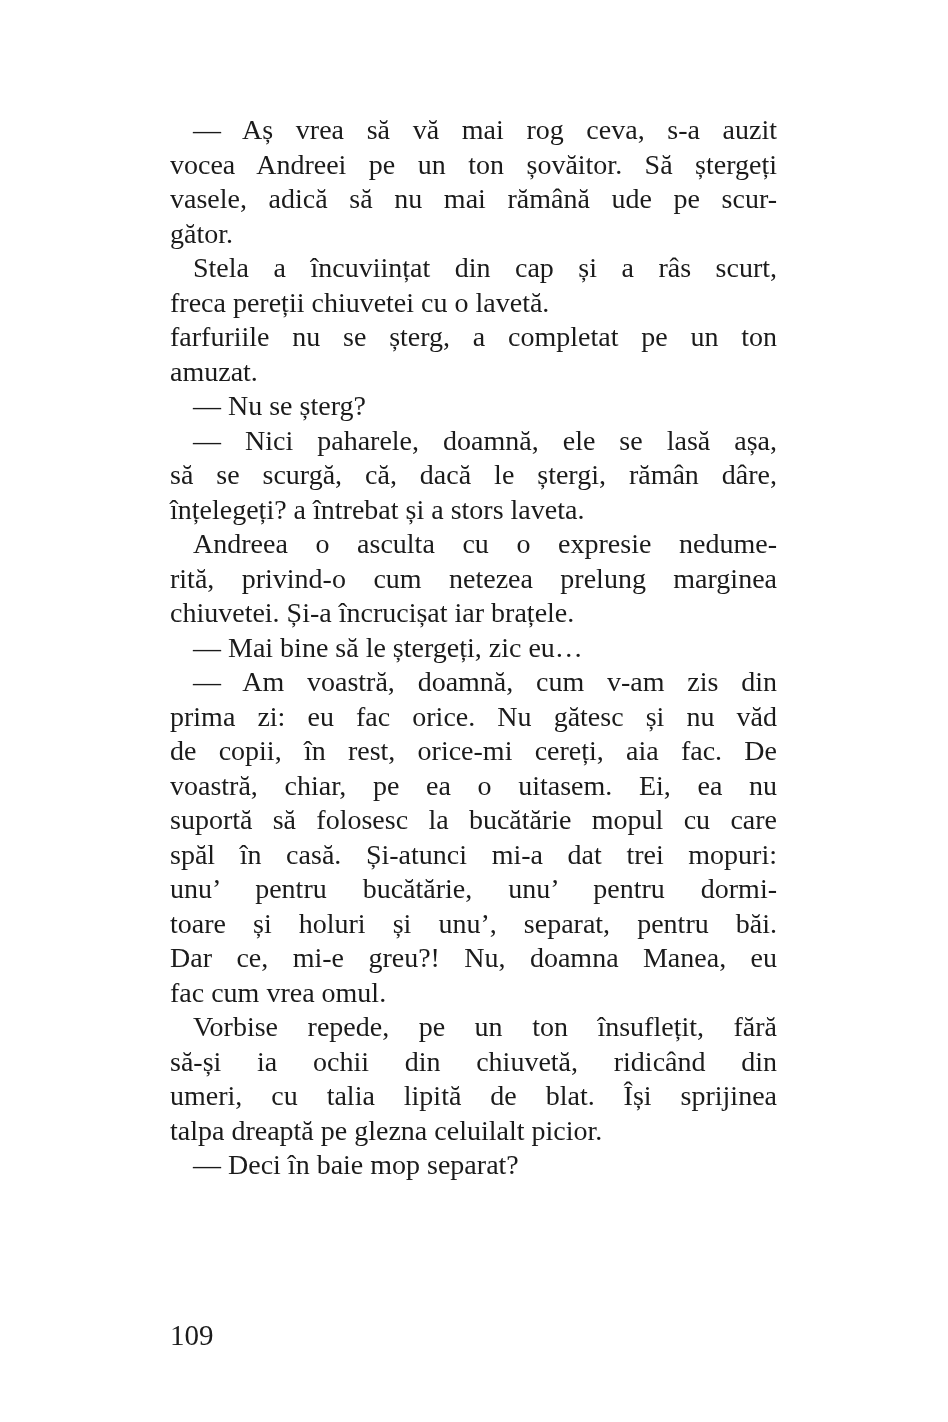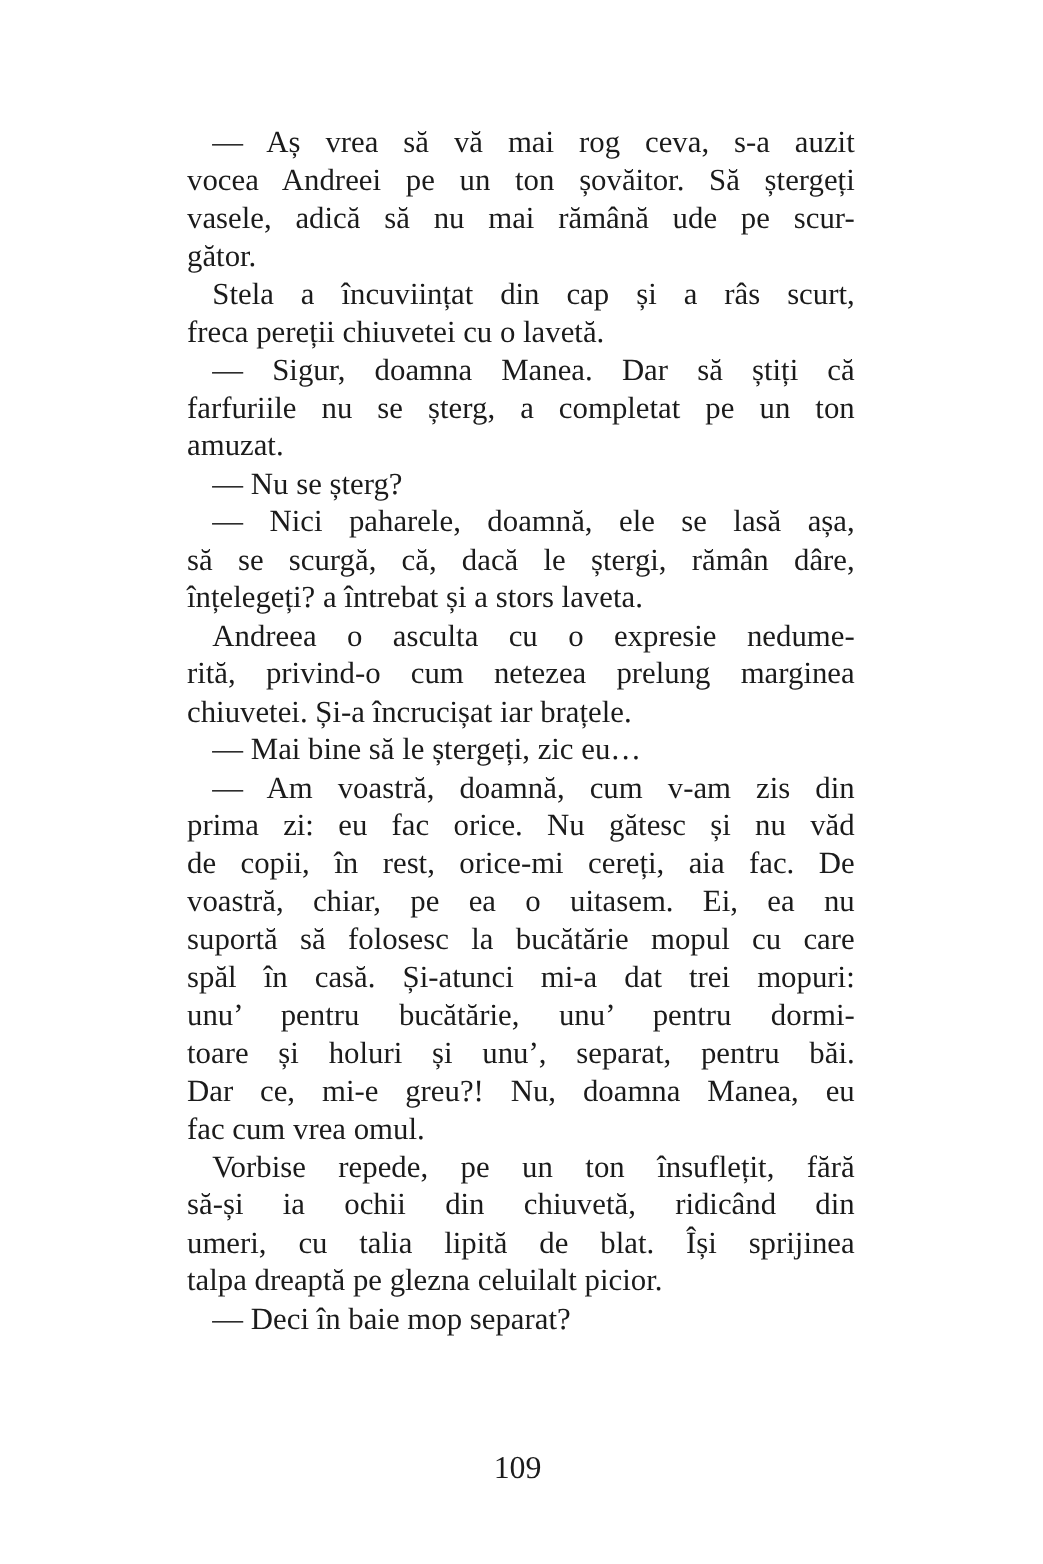--- a/index.html
+++ b/index.html
@@ -40,35 +40,34 @@
     padding-left: 23px;
     box-sizing: border-box;
   }
   .page-number {
     position: absolute;
     left: 170px;
     top: 1318px;
     width: 601px;
     font-size: 29px;
     line-height: 34.5px;
-    text-align: center;
+    text-align: left;
   }
 </style>
 </head>
 <body>
 
 <div class="page">
   <div class="text-block" id="text-block">
       <div class="line indent">— Aș vrea să vă mai rog ceva, s-a auzit</div>
       <div class="line">vocea Andreei pe un ton șovăitor. Să ștergeți</div>
       <div class="line">vasele, adică să nu mai rămână ude pe scur-</div>
       <div class="line no-just">gător.</div>
       <div class="line indent">Stela a încuviințat din cap și a râs scurt,</div>
       <div class="line no-just">freca pereții chiuvetei cu o lavetă.</div>
-      <div class="line indent">— Sigur, doamna Manea. Dar să știți că</div>
       <div class="line">farfuriile nu se șterg, a completat pe un ton</div>
       <div class="line no-just">amuzat.</div>
       <div class="line indent no-just">— Nu se șterg?</div>
       <div class="line indent">— Nici paharele, doamnă, ele se lasă așa,</div>
       <div class="line">să se scurgă, că, dacă le ștergi, rămân dâre,</div>
       <div class="line no-just">înțelegeți? a întrebat și a stors laveta.</div>
       <div class="line indent">Andreea o asculta cu o expresie nedume-</div>
       <div class="line">rită, privind-o cum netezea prelung marginea</div>
       <div class="line no-just">chiuvetei. Și-a încrucișat iar brațele.</div>
       <div class="line indent no-just">— Mai bine să le ștergeți, zic eu…</div>

